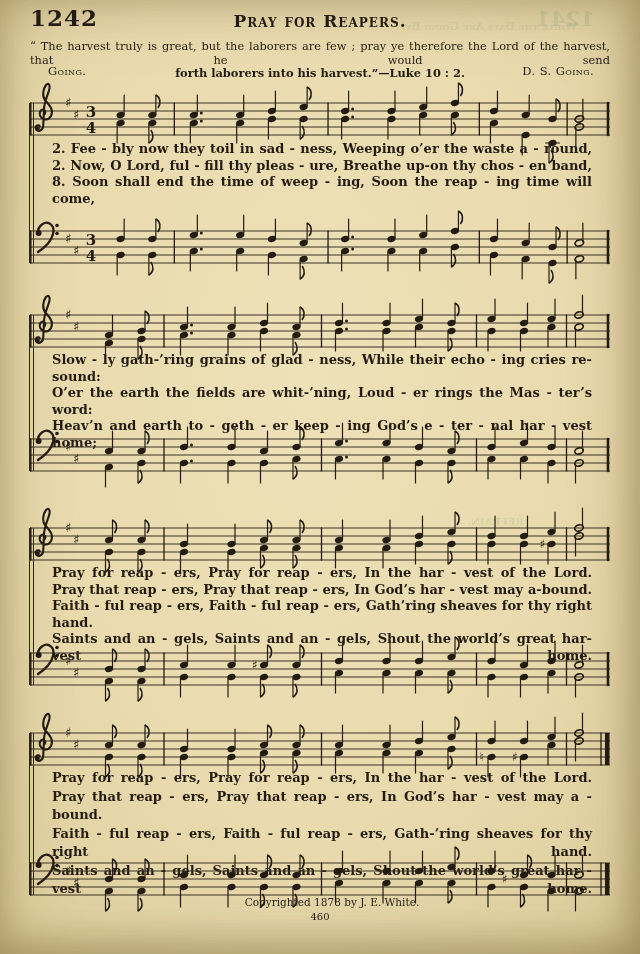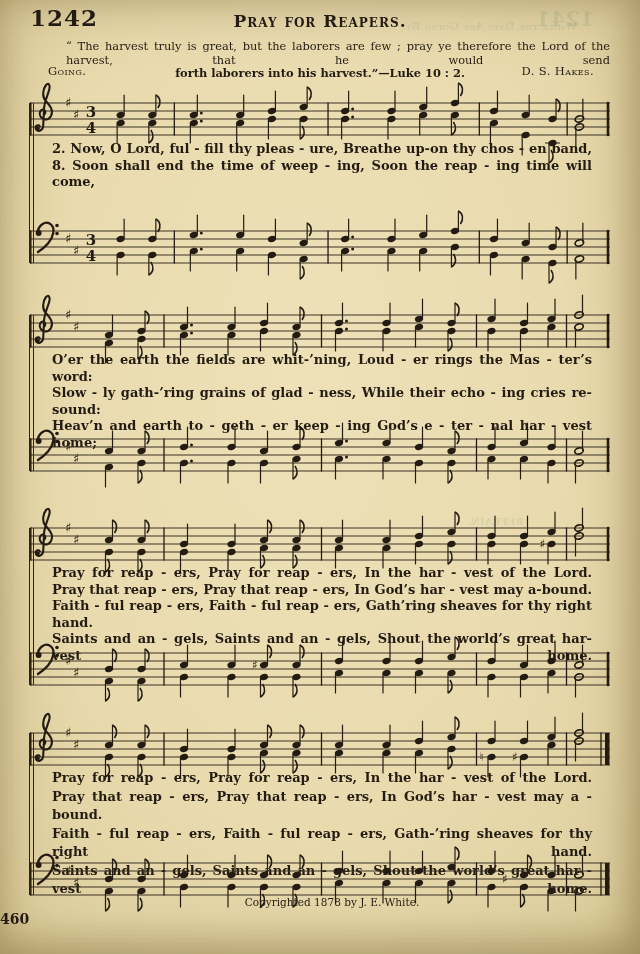--- a/index.html
+++ b/index.html
@@ -8,49 +8,49 @@
     font-family:"DejaVu Serif","Liberation Serif",serif;
     background:radial-gradient(ellipse at 48% 40%, #eee1b8 0%, #e9dbae 55%, #dfd0a0 90%, #d6c794 100%);
     color:#241c12;
   }
   .vignette{position:absolute;inset:0;pointer-events:none;
     box-shadow:inset 0 0 70px rgba(120,90,40,.28), inset -10px 0 34px rgba(100,80,40,.22), inset 0 -14px 30px rgba(110,85,40,.18);}
   .hymn-number{position:absolute;left:30px;top:4px;font-size:23px;font-weight:bold;letter-spacing:1px;}
   .title{position:absolute;left:0;top:11px;width:100%;text-align:center;
     font-size:17px;font-weight:bold;font-variant:small-caps;letter-spacing:1px;}
   .quote{position:absolute;left:30px;top:40px;width:580px;font-size:11.4px;line-height:13.5px;}
-  .quote .l1{text-align:justify;text-align-last:justify;margin-left:36px;}
+  .quote .l1{text-align:justify;text-align-last:justify;}
   .quote .l2{text-align:center;font-weight:bold;}
   .attr{position:absolute;top:64px;font-size:11.5px;font-variant:small-caps;letter-spacing:.4px;}
   .attr.author{left:48px;}
   .attr.composer{right:46px;}
   .lyrics{position:absolute;left:52px;width:540px;font-size:13px;font-weight:bold;}
   .lyric-line{text-align:justify;text-align-last:justify;white-space:normal;}
   .staff-svg{position:absolute;left:30px;width:582px;height:78px;overflow:visible;}
   .sysline{position:absolute;left:29px;width:3px;border-left:1.2px solid #2c2418;border-right:1.2px solid #2c2418;}
   .footer-copy{position:absolute;left:0;top:896px;width:100%;text-align:center;font-size:10.5px;padding-left:12px;}
-  .footer-page{position:absolute;left:0;top:911px;width:100%;font-size:14px;font-weight:bold;}
+  .footer-page{position:absolute;left:0;top:911px;width:100%;text-align:center;font-size:10px;font-weight:normal;}
   .bleed{position:absolute;font-weight:bold;color:rgba(95,135,115,.55);transform:scaleX(-1);
     font-variant:small-caps;pointer-events:none;}
 </style>
 </head>
 <body>
 
 <div class="vignette"></div>
 
 <div class="hymn-number">1242</div>
 <div class="title">Pray for Reapers.</div>
 
 <div class="quote">
   <div class="l1">“ The harvest truly is great, but the laborers are few ; pray ye therefore the Lord of the harvest, that he would send</div>
   <div class="l2">forth laborers into his harvest.”—Luke 10 : 2.</div>
 </div>
 
 <div class="attr author">Going.</div>
-<div class="attr composer">D. S. Hakes.</div>
+<div class="attr composer">D. S. Going.</div>
 
 <div id="bleed-layer">
     <div class="bleed" style="left:536px;top:6px;font-size:21px;opacity:0.3">1241</div>
     <div class="bleed" style="left:402px;top:20px;font-size:11px;opacity:0.22">While the Days Are Going By.</div>
     <div class="bleed" style="left:468px;top:516px;font-size:10px;opacity:0.25">REFRAIN.</div>
   </div>
 <div id="systems">
     <div>
       <div class="sysline" style="top:103px;height:160px"></div>
       <svg class="staff-svg" style="top:78px" viewBox="0 0 582 78">
@@ -167,20 +167,21 @@
           <path d="M519.02 85 c 4.5 -2.5 5.5 -8 2 -13" fill="none" stroke="#241c12" stroke-width="1.6"></path>
         </g>
         <g>
           <ellipse cx="549.36" cy="41" rx="4.4" ry="3" fill="none" stroke="#241c12" stroke-width="1.7" transform="rotate(-18 549.36 41)"></ellipse>
           <ellipse cx="549.36" cy="49" rx="4.4" ry="3" fill="none" stroke="#241c12" stroke-width="1.7" transform="rotate(-18 549.36 49)"></ellipse>
           <line x1="552.86" y1="40" x2="552.86" y2="21" stroke="#241c12" stroke-width="1.2" stroke-linecap="round"></line>
           <line x1="545.86" y1="50" x2="545.86" y2="69" stroke="#241c12" stroke-width="1.2" stroke-linecap="round"></line>
         </g>
       </svg>
       <div class="lyrics" style="top:141px;line-height:16.5px">
+        <div class="lyric-line">2. Fee - bly now they toil in sad - ness, Weeping o’er the waste a - round,</div>
         <div class="lyric-line">2. Now, O Lord, ful - fill thy pleas - ure, Breathe up-on thy chos - en band,</div>
         <div class="lyric-line">8. Soon shall end the time of weep - ing, Soon the reap - ing time will come,</div>
       </div>
       <svg class="staff-svg" style="top:206px" viewBox="0 0 582 78">
         <line x1="0" y1="25" x2="580" y2="25" stroke="#3c3325" stroke-width="1"></line>
         <line x1="0" y1="33" x2="580" y2="33" stroke="#3c3325" stroke-width="1"></line>
         <line x1="0" y1="41" x2="580" y2="41" stroke="#3c3325" stroke-width="1"></line>
         <line x1="0" y1="49" x2="580" y2="49" stroke="#3c3325" stroke-width="1"></line>
         <line x1="0" y1="57" x2="580" y2="57" stroke="#3c3325" stroke-width="1"></line>
         <line x1="0.8" y1="25" x2="0.8" y2="57" stroke="#241c12" stroke-width="1.5" stroke-linecap="round"></line>
@@ -408,22 +409,22 @@
           <line x1="518" y1="38" x2="518" y2="57" stroke="#241c12" stroke-width="1.2" stroke-linecap="round"></line>
         </g>
         <g>
           <ellipse cx="549" cy="25" rx="4.4" ry="3" fill="none" stroke="#241c12" stroke-width="1.7" transform="rotate(-18 549 25)"></ellipse>
           <ellipse cx="549" cy="37" rx="4.4" ry="3" fill="none" stroke="#241c12" stroke-width="1.7" transform="rotate(-18 549 37)"></ellipse>
           <line x1="552.5" y1="24" x2="552.5" y2="5" stroke="#241c12" stroke-width="1.2" stroke-linecap="round"></line>
           <line x1="545.5" y1="38" x2="545.5" y2="57" stroke="#241c12" stroke-width="1.2" stroke-linecap="round"></line>
         </g>
       </svg>
       <div class="lyrics" style="top:352px;line-height:16.5px">
+        <div class="lyric-line">Slow - ly gath-’ring grains of glad - ness, While their echo - ing cries re-sound:</div>
         <div class="lyric-line">O’er the earth the fields are whit-’ning, Loud - er rings the Mas - ter’s word:</div>
-        <div class="lyric-line">Slow - ly gath-’ring grains of glad - ness, While their echo - ing cries re-sound:</div>
         <div class="lyric-line">Heav’n and earth to - geth - er keep - ing God’s e - ter - nal har - vest home;</div>
       </div>
       <svg class="staff-svg" style="top:414px" viewBox="0 0 582 78">
         <line x1="0" y1="25" x2="580" y2="25" stroke="#3c3325" stroke-width="1"></line>
         <line x1="0" y1="33" x2="580" y2="33" stroke="#3c3325" stroke-width="1"></line>
         <line x1="0" y1="41" x2="580" y2="41" stroke="#3c3325" stroke-width="1"></line>
         <line x1="0" y1="49" x2="580" y2="49" stroke="#3c3325" stroke-width="1"></line>
         <line x1="0" y1="57" x2="580" y2="57" stroke="#3c3325" stroke-width="1"></line>
         <line x1="0.8" y1="25" x2="0.8" y2="57" stroke="#241c12" stroke-width="1.5" stroke-linecap="round"></line>
         <g>

